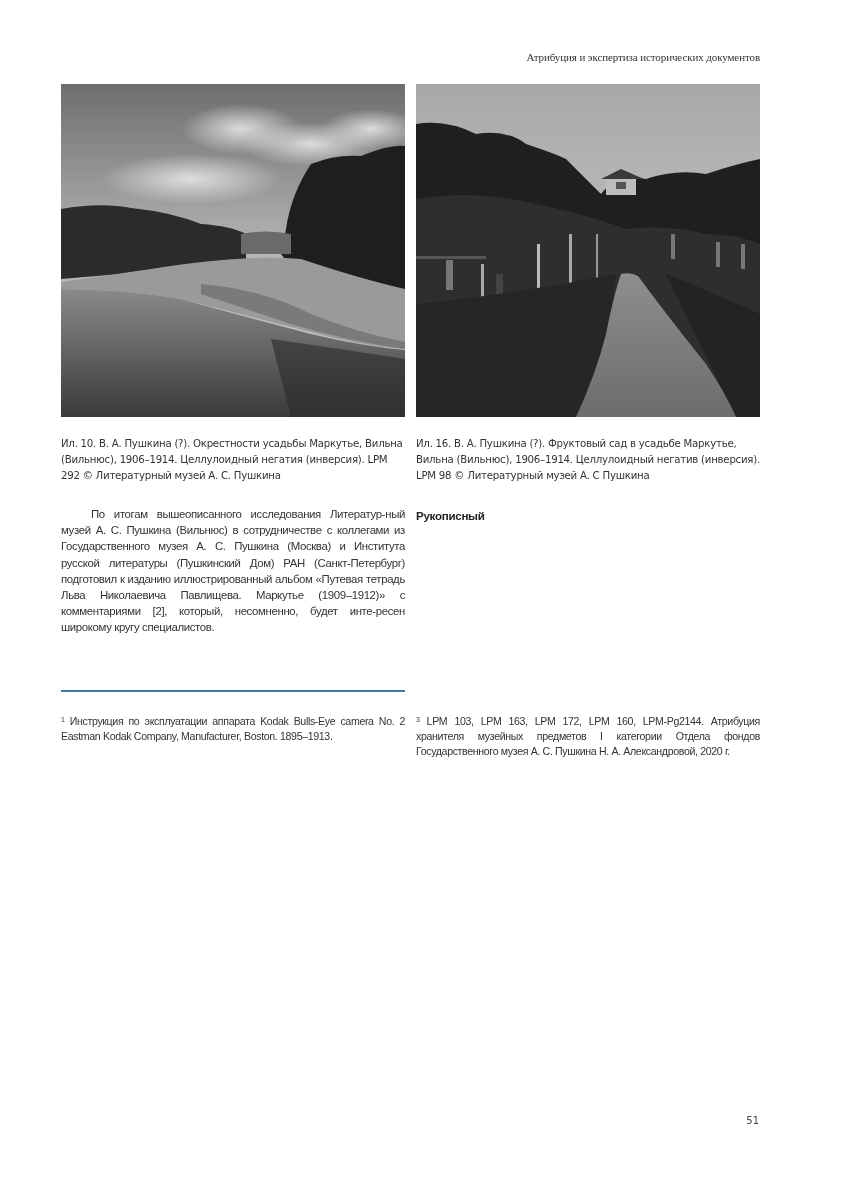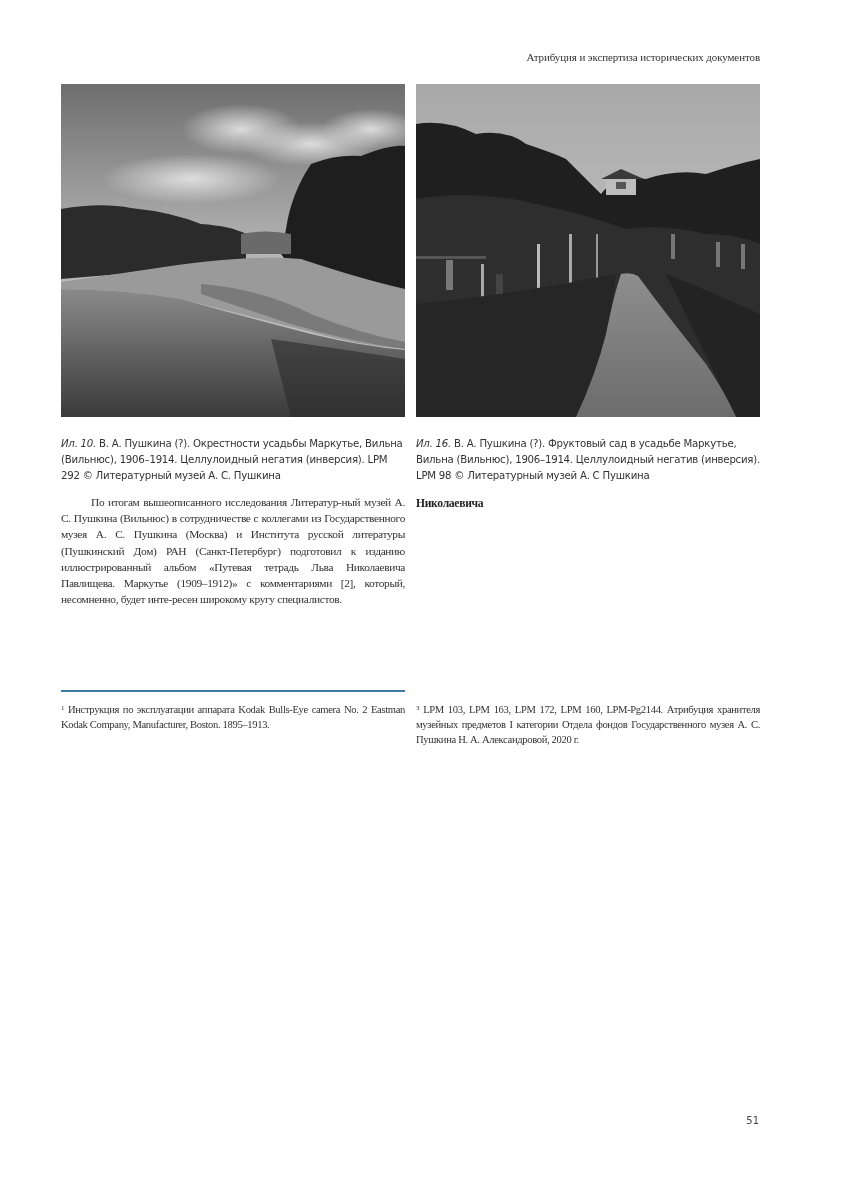--- a/index.html
+++ b/index.html
@@ -16,25 +16,25 @@
   }
   .photo svg { display: block; width: 100%; height: 100%; }
   #photo-left { left: 61px; }
   #photo-right { left: 416px; }
 
   .caption {
     position: absolute; top: 436px; width: 346px;
     font-family: "DejaVu Sans", sans-serif; font-size: 10.2px; line-height: 16px; color: #333;
     letter-spacing: -0.25px;
   }
-  .caption .lead { font-style: italic; }
+  .caption .lead { }
   #caption-left { left: 61px; }
   #caption-right { left: 416px; }
 
-  .serif { font-family: Liberation Serif, serif; }
+  .serif { font-family: Liberation Sans, sans-serif; margin-top: 12px; }
   .body-text {
     position: absolute; left: 61px; top: 494px; width: 344px;
     font-size: 11.4px; line-height: 16.2px; color: #333; text-align: justify;
     letter-spacing: -0.35px;
   }
   .body-text p { margin: 0; text-indent: 30px; }
 
   .lit-heading {
     position: absolute; left: 416px; top: 497px;
     font-size: 11.6px; font-weight: bold; color: #222; letter-spacing: -0.3px;
@@ -150,21 +150,21 @@
 </div>
 
 <div class="caption" id="caption-right">
   <span class="lead">Ил. 16.</span><span> В. А. Пушкина (?). Фруктовый сад в усадьбе Маркутье, Вильна (Вильнюс), 1906–1914. Целлулоидный негатив (инверсия). LPM 98 © Литературный музей А. С Пушкина</span>
 </div>
 
 <div class="body-text serif">
   <p>По итогам вышеописанного исследования Литератур-ный музей А. С. Пушкина (Вильнюс) в сотрудничестве с коллегами из Государственного музея А. С. Пушкина (Москва) и Института русской литературы (Пушкинский Дом) РАН (Санкт-Петербург) подготовил к изданию иллюстрированный альбом «Путевая тетрадь Льва Николаевича Павлищева. Маркутье (1909–1912)» с комментариями [2], который, несомненно, будет инте-ресен широкому кругу специалистов.</p>
 </div>
 
-<div class="lit-heading serif">Николаевича</div>
+<div class="lit-heading serif">Рукописный</div>
 
 <div class="lit-list serif">
 </div>
 
 <div class="footnote-rule"></div>
 
 <div class="footnotes serif" id="footnotes-left">
   <p><sup>1</sup><span> Инструкция по эксплуатации аппарата Kodak Bulls-Eye camera No. 2 Eastman Kodak Company, Manufacturer, Boston. 1895–1913.</span></p>
 </div>
 

